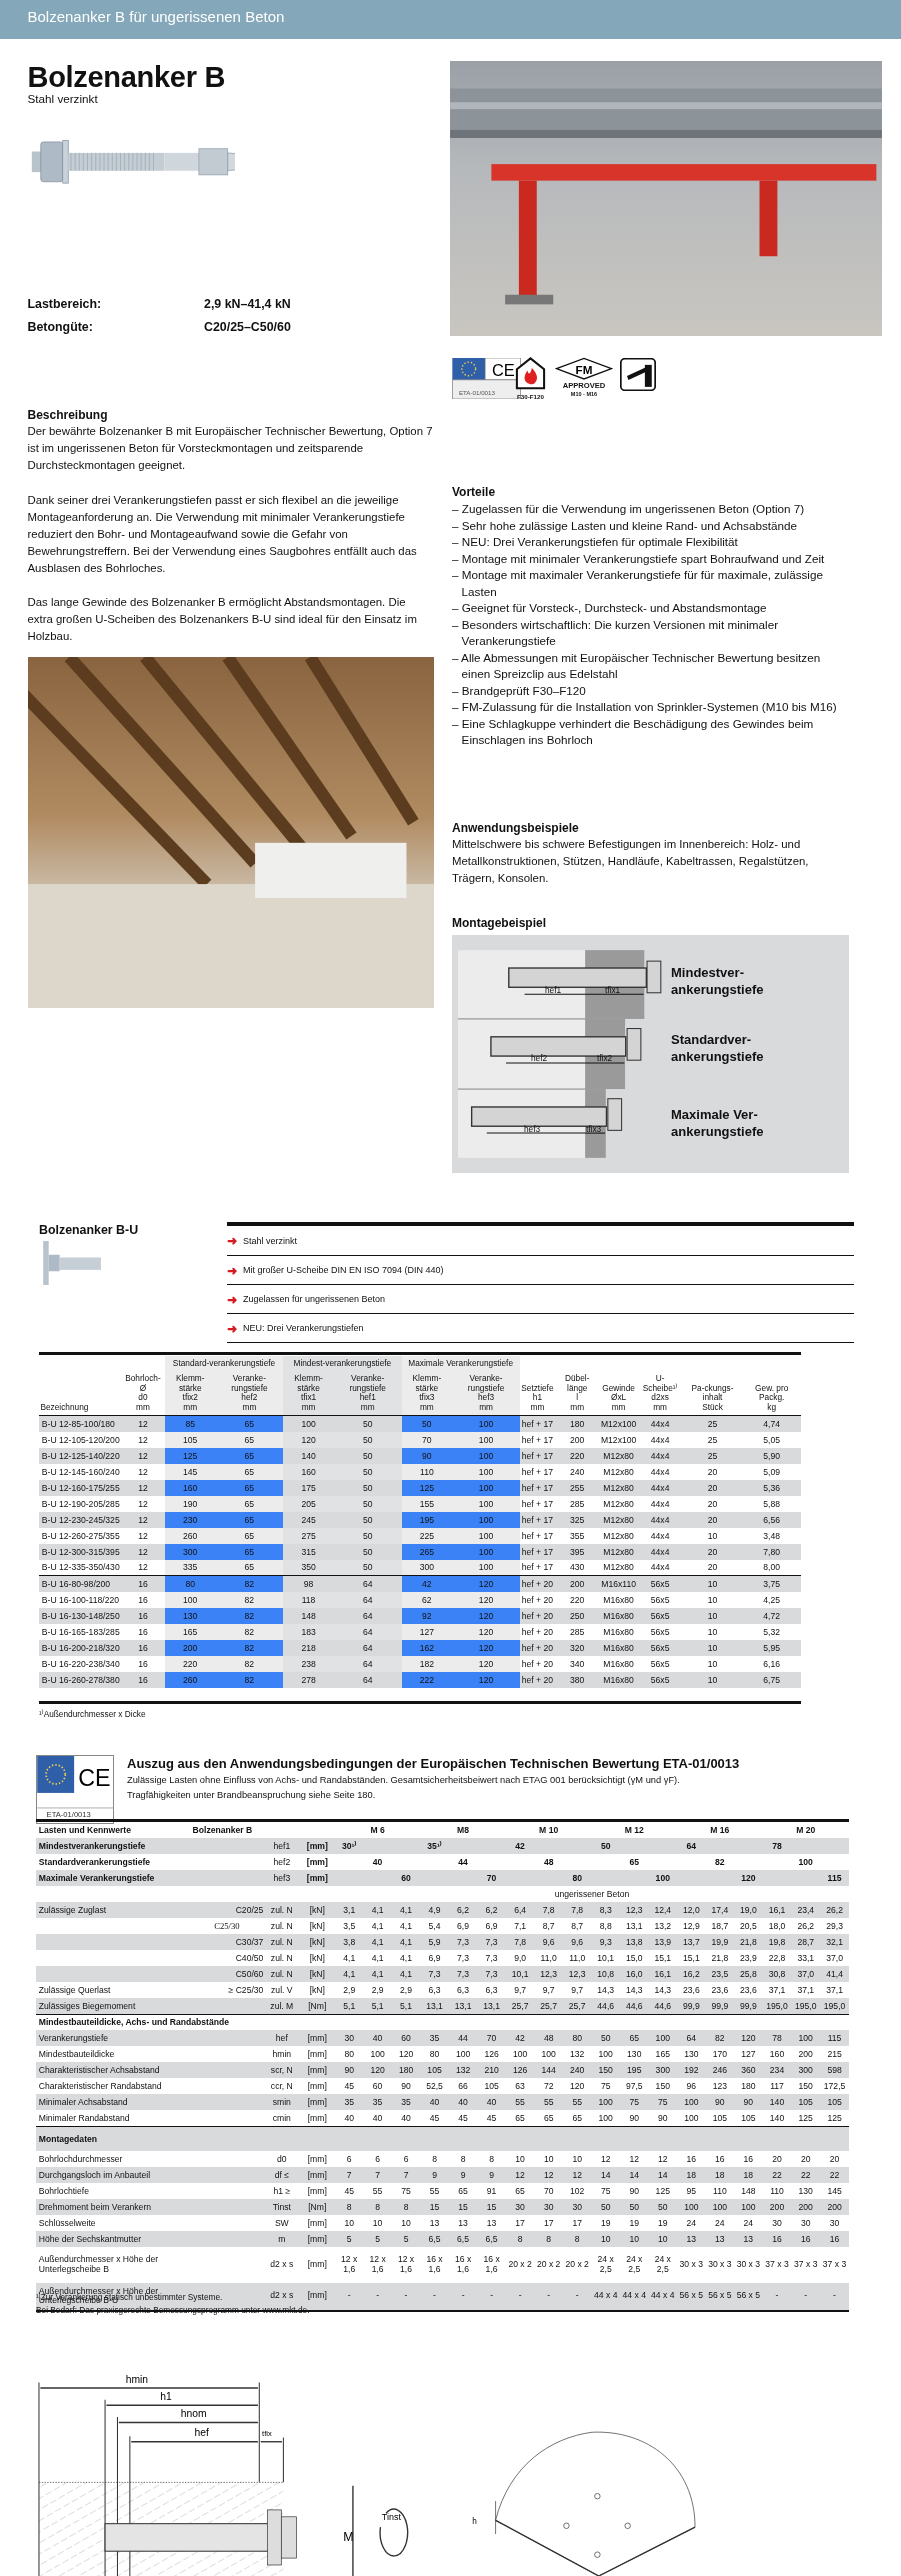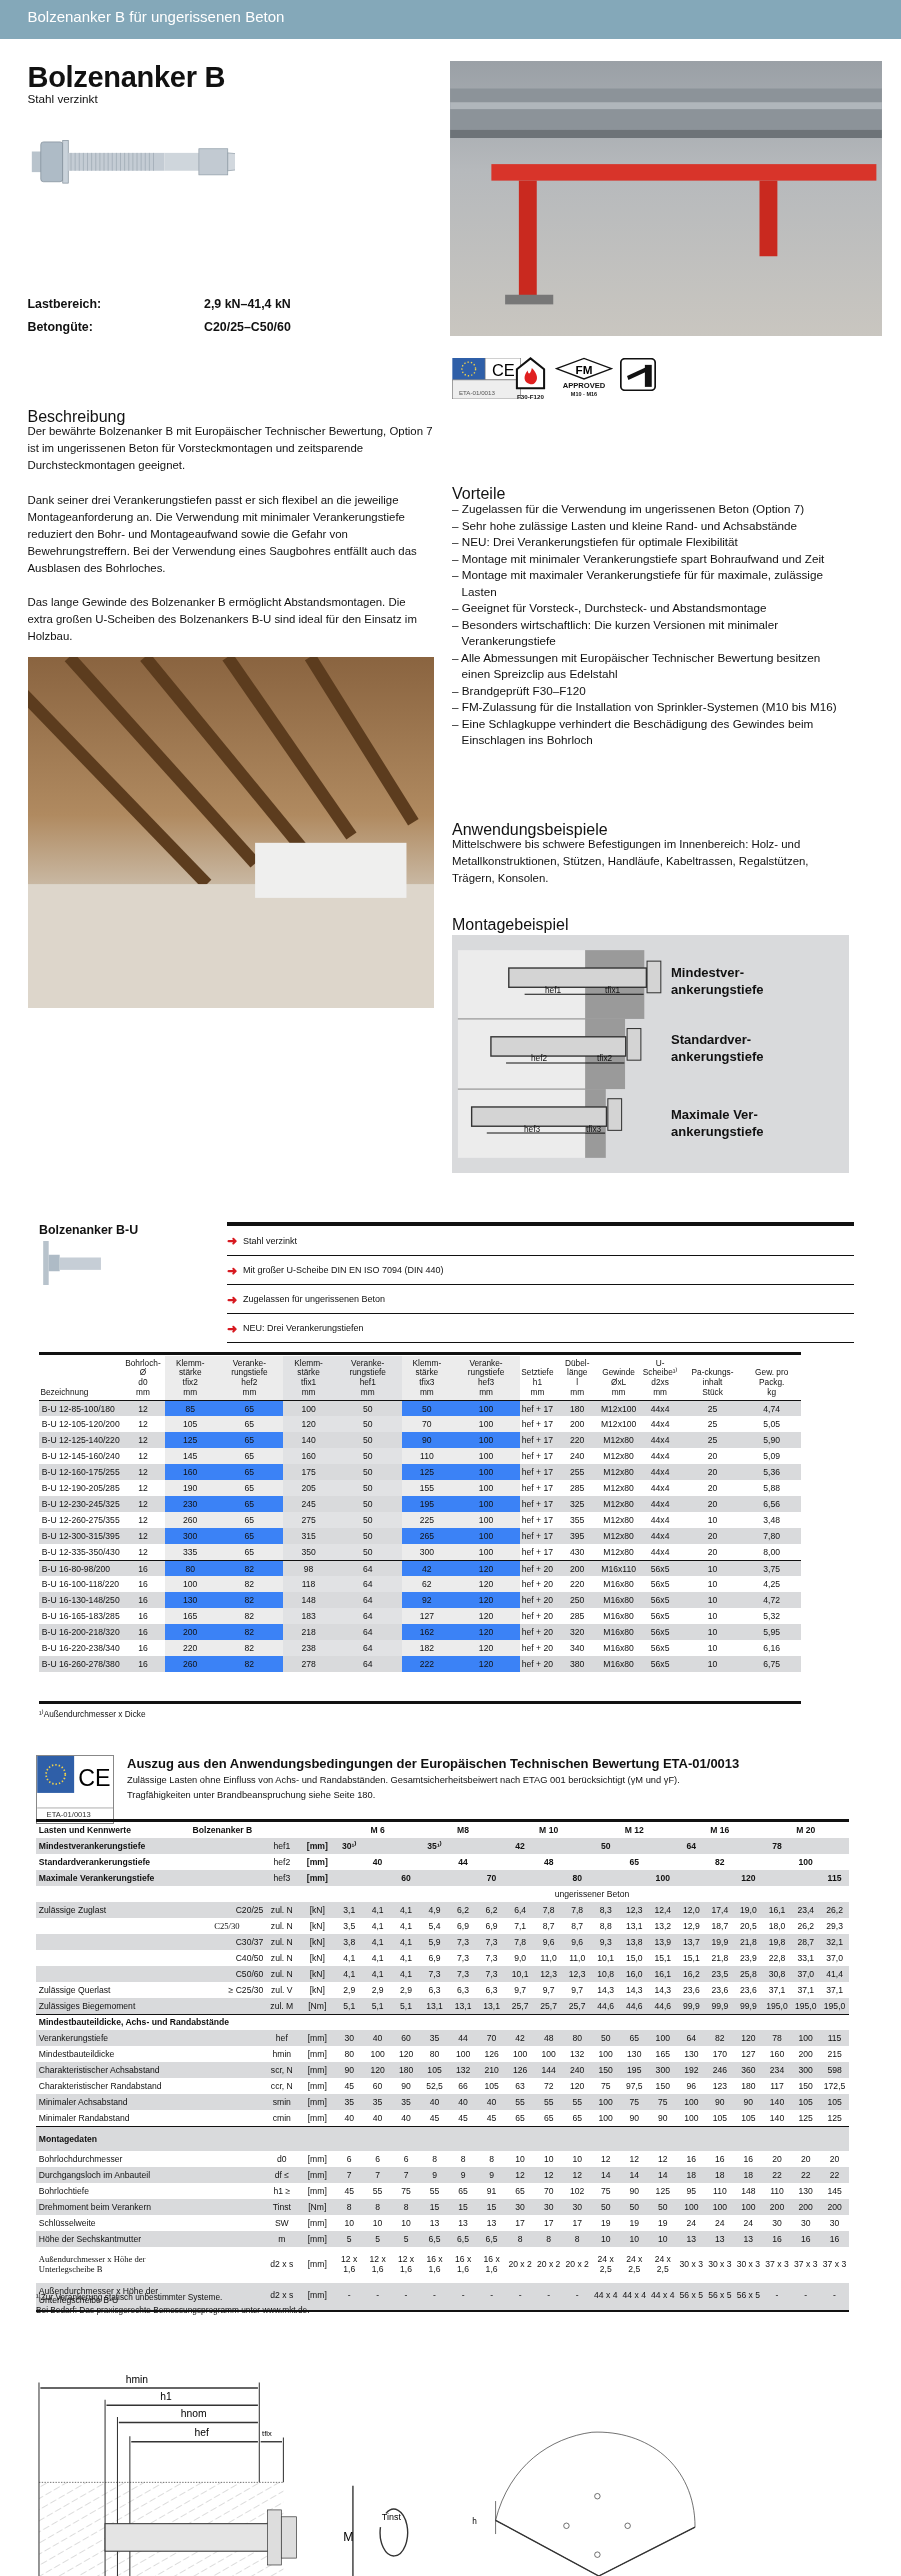--- a/index.html
+++ b/index.html
@@ -4,21 +4,21 @@
 <style>
   * { box-sizing: border-box; margin: 0; padding: 0; }
   body { width: 901px; height: 2576px; background: #fff; font-family: "Liberation Sans", sans-serif; color: #111; position: relative; overflow: hidden; }
   .abs { position: absolute; }
   .topbar { left: 0; top: 0; width: 901px; height: 39px; background: #84a8b9; }
   .topbar span { position: absolute; left: 27.5px; top: 8.3px; font-size: 15px; color: #fff; }
   .h1 { left: 27.5px; top: 61px; font-size: 29px; font-weight: bold; letter-spacing: -0.3px; }
   .sub { left: 27.5px; top: 92px; font-size: 11.7px; }
   .spec-row { font-size: 12.4px; font-weight: bold; }
   .para { font-size: 11.4px; line-height: 17px; }
-  .heading { font-size: 16px; font-weight: normal; }
+  .heading { font-size: 12px; font-weight: bold; }
   .photo { background: #888; overflow: hidden; }
   ul.dash { list-style: none; font-size: 11.7px; line-height: 16.5px; }
   ul.dash li { padding-left: 9.6px; text-indent: -9.6px; }
   ul.dash li::before { content: "– "; }
   .montage-box { background: #d9dadc; }
   .mlabel { font-size: 13px; font-weight: bold; line-height: 17px; }
   .bu-item { border-top: 0.7px solid #111; height: 29px; font-size: 9px; display: flex; align-items: center; }
   .bu-item .arrow { color: #d71920; font-weight: bold; font-size: 12.4px; margin-right: 5.5px; }
   table { border-collapse: collapse; }
   .t1 { font-size: 8.6px; }
@@ -239,20 +239,27 @@
   <div class="bu-item">
       <span class="arrow">➜</span>
       <span>NEU: Drei Verankerungstiefen</span>
     </div>
   <div style="border-top:0.7px solid #111"></div>
 </div>
 
 <div class="abs" style="left:39px;top:1352px;width:762px;height:3.4px;background:#111"></div>
 <table class="abs t1" id="bu-table" style="left:39px;top:1356px;width:762px">
   <thead>
+    <tr>
+      <th colspan="2"></th>
+      <th colspan="2" class="s1" style="background:#ececec">Standard-verankerungstiefe</th>
+      <th colspan="2" style="background:#e1e2e4">Mindest-verankerungstiefe</th>
+      <th colspan="2" style="background:#ececec">Maximale Verankerungstiefe</th>
+      <th colspan="6"></th>
+    </tr>
     <tr id="bu-colhead" style="border-bottom:1.4px solid #111">
         <th style="text-align: left;">
           <div>Bezeichnung</div>
           <div></div>
           <div></div>
         </th>
         <th>
           <div>Bohrloch-Ø</div>
           <div>d0</div>
           <div>mm</div>
@@ -1165,21 +1172,21 @@
         <td>10</td>
         <td>10</td>
         <td>13</td>
         <td>13</td>
         <td>13</td>
         <td>16</td>
         <td>16</td>
         <td>16</td>
       </tr>
       <tr>
-        <td class="lbl" style="white-space: normal; height: 36px; line-height: 9.6px; font-family: Liberation Serif, serif;">Außendurchmesser x Höhe der Unterlegscheibe B</td>
+        <td class="lbl" style="white-space: normal; height: 36px; line-height: 9.6px;">Außendurchmesser x Höhe der Unterlegscheibe B</td>
         <td style="text-align: right; white-space: normal; height: 27.5px; line-height: 9.6px;"></td>
         <td style="white-space: normal; height: 27.5px; line-height: 9.6px;">d2 x s</td>
         <td style="white-space: normal; height: 27.5px; line-height: 9.6px;">[mm]</td>
         <td style="white-space: normal; height: 27.5px; line-height: 9.6px;">12 x 1,6</td>
         <td style="white-space: normal; height: 27.5px; line-height: 9.6px;">12 x 1,6</td>
         <td style="white-space: normal; height: 27.5px; line-height: 9.6px;">12 x 1,6</td>
         <td style="white-space: normal; height: 27.5px; line-height: 9.6px;">16 x 1,6</td>
         <td style="white-space: normal; height: 27.5px; line-height: 9.6px;">16 x 1,6</td>
         <td style="white-space: normal; height: 27.5px; line-height: 9.6px;">16 x 1,6</td>
         <td style="white-space: normal; height: 27.5px; line-height: 9.6px;">20 x 2</td>

